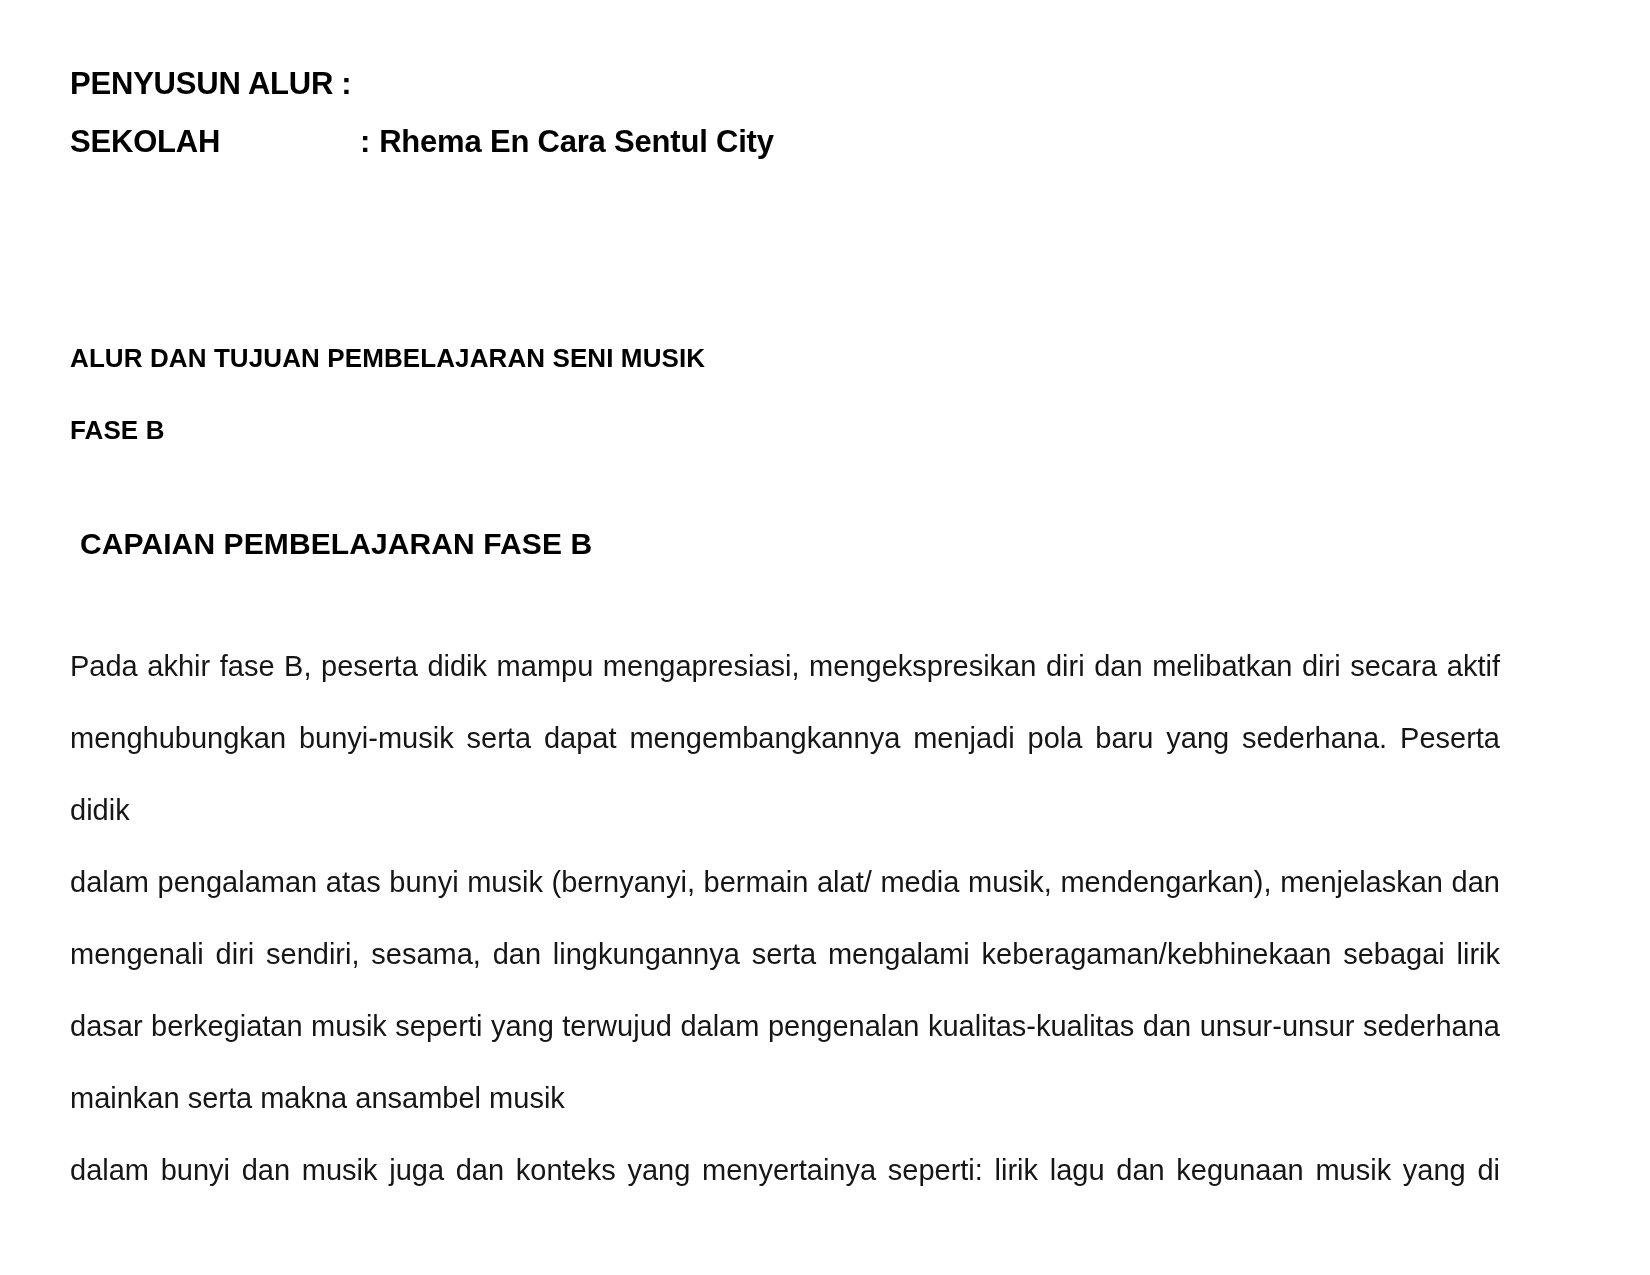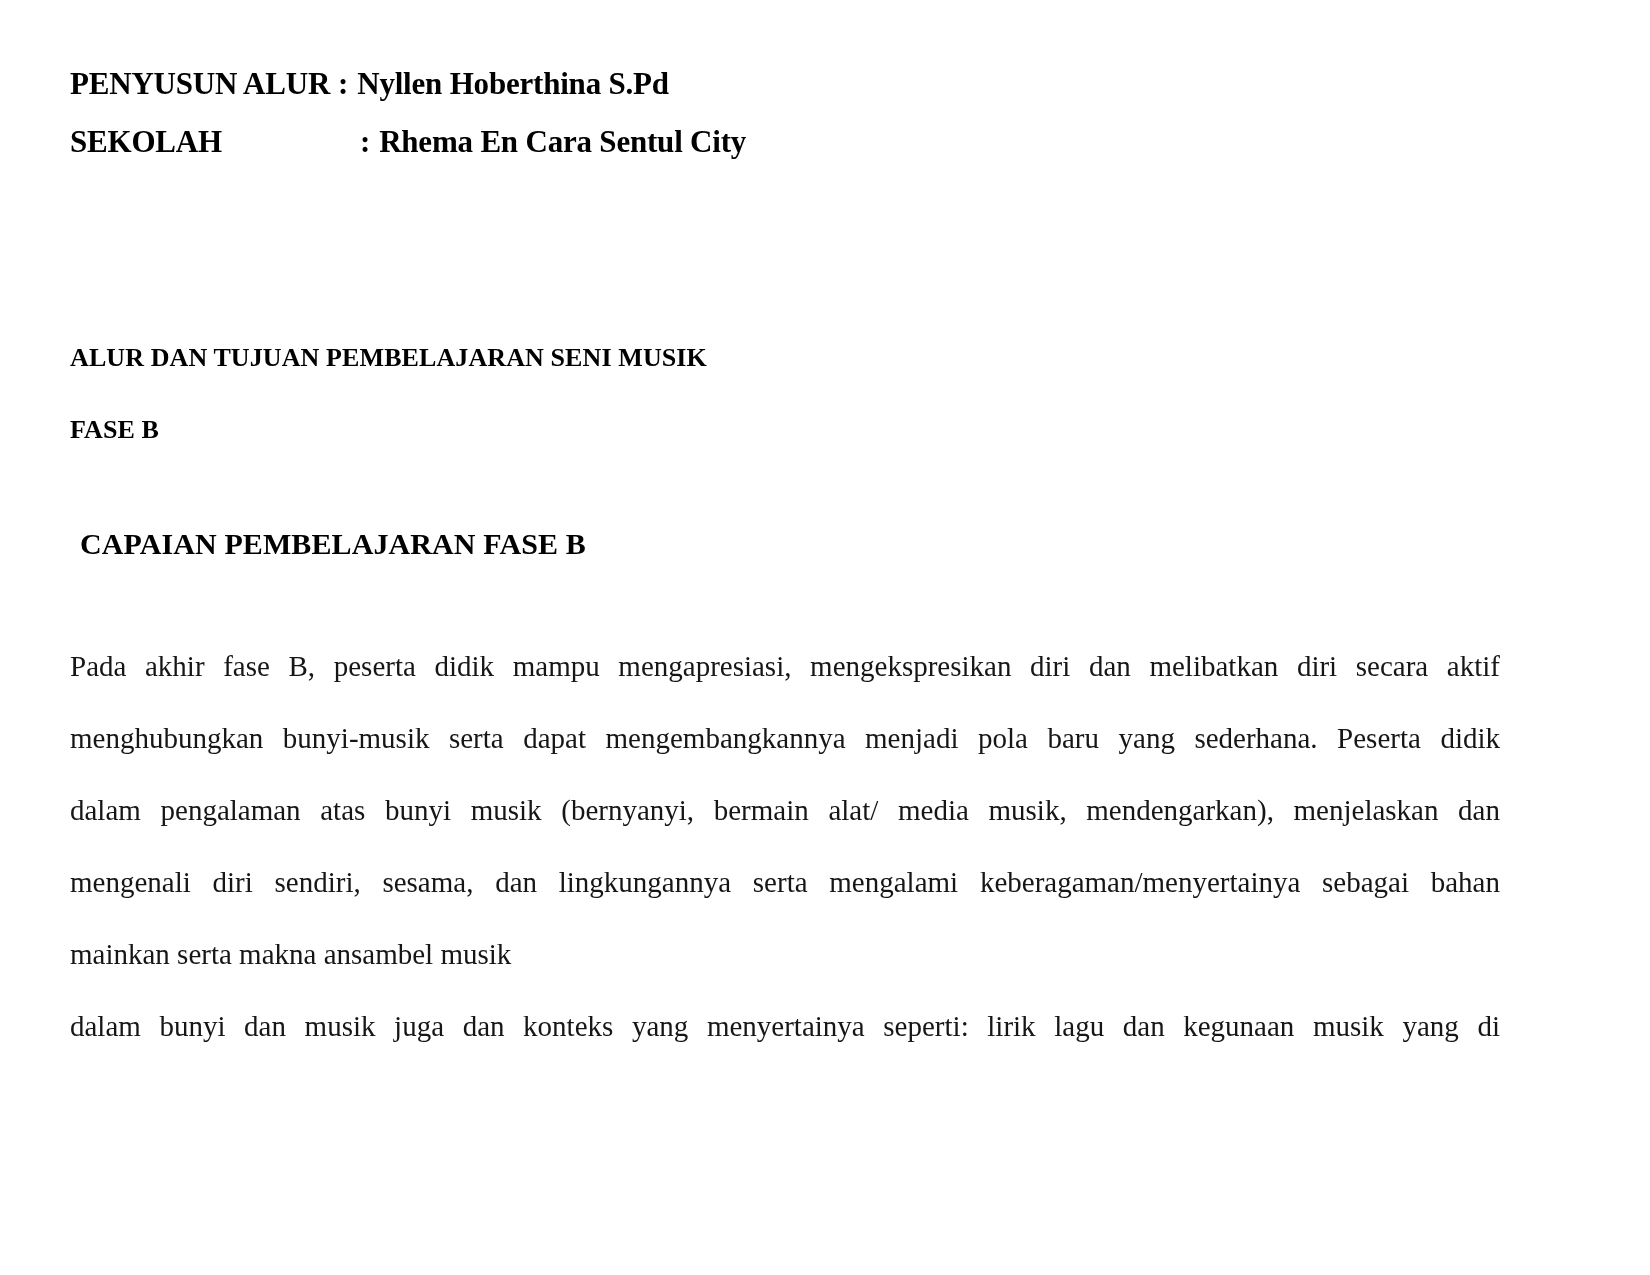--- a/index.html
+++ b/index.html
@@ -16,21 +16,20 @@
     -webkit-font-smoothing: antialiased;
     overflow: hidden;
   }
   .page {
     position: relative;
     width: 1440px;
     height: 1275px;
     box-sizing: border-box;
     padding: 16px;
     background: #ffffff;
-    font-family: Liberation Serif, serif;
   }
 
   
   .header-block {
     position: absolute;
     left: 70px;
     top: 68px;
     width: 1420px;
   }
   .header-row {
@@ -127,21 +126,20 @@
 </head>
 <body>
 
 <div class="page">
 
   <div class="header-block">
 
     <div class="header-row tight">
       <span class="header-label">PENYUSUN ALUR</span>
       <span class="header-sep">:</span>
-      <span class="header-value">Nyllen Hoberthina S.Pd</span>
     </div>
 
     <div class="header-row">
       <span class="header-label">SEKOLAH</span>
       <span class="header-sep">:</span>
       <span class="header-value">Rhema En Cara Sentul City</span>
     </div>
 
   </div>
 
@@ -149,18 +147,19 @@
     <div class="doc-title">ALUR DAN TUJUAN PEMBELAJARAN SENI MUSIK</div>
     <div class="doc-subtitle">FASE B</div>
   </div>
 
   <div class="section-heading">CAPAIAN PEMBELAJARAN FASE B</div>
 
   <div class="body-block">
     <div class="body-line justified">Pada akhir fase B, peserta didik mampu mengapresiasi, mengekspresikan diri dan melibatkan diri secara aktif</div>
     <div class="body-line justified">menghubungkan bunyi-musik serta dapat mengembangkannya menjadi pola baru yang sederhana. Peserta didik</div>
     <div class="body-line justified">dalam pengalaman atas bunyi musik (bernyanyi, bermain alat/ media musik, mendengarkan), menjelaskan dan</div>
-    <div class="body-line justified">mengenali diri sendiri, sesama, dan lingkungannya serta mengalami keberagaman/menyertainya sebagai bahan</div>
+    <div class="body-line justified">mengenali diri sendiri, sesama, dan lingkungannya serta mengalami keberagaman/kebhinekaan sebagai lirik</div>
+    <div class="body-line justified">dasar berkegiatan musik seperti yang terwujud dalam pengenalan kualitas-kualitas dan unsur-unsur sederhana</div>
     <div class="body-line last">mainkan serta makna ansambel musik</div>
     <div class="body-line justified">dalam bunyi dan musik juga dan konteks yang menyertainya seperti: lirik lagu dan kegunaan musik yang di</div>
   </div>
 
 </div>
 
 </body></html>

